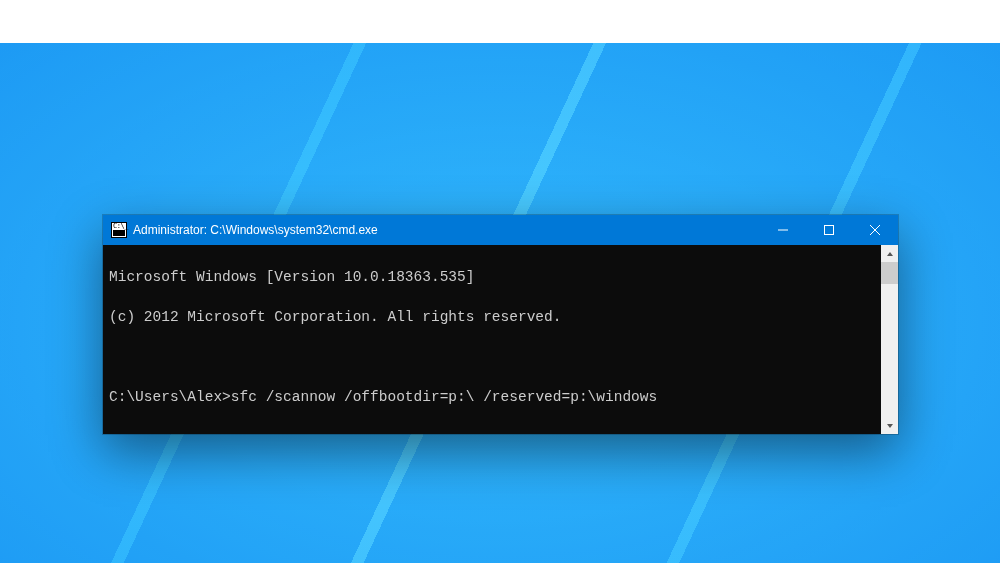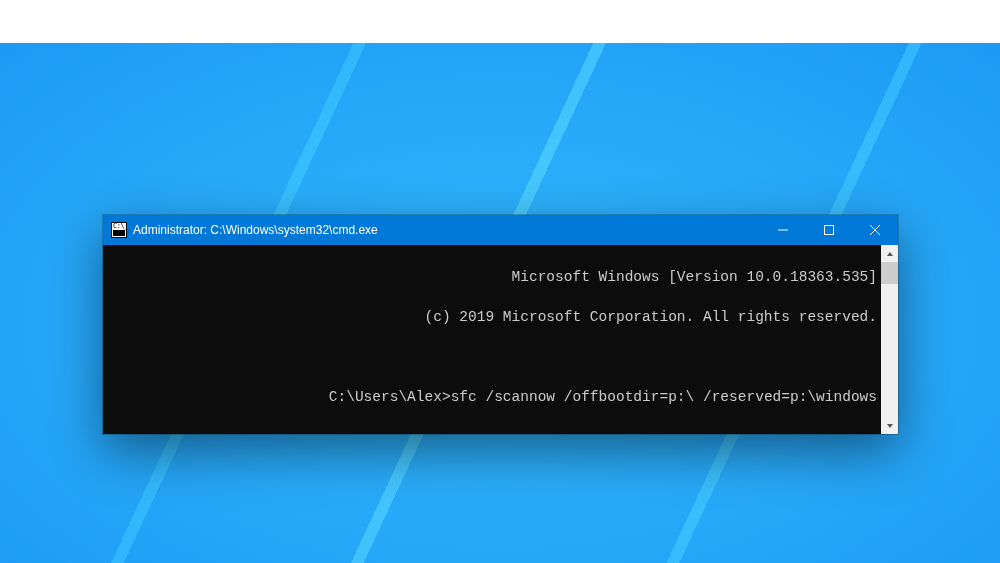--- a/index.html
+++ b/index.html
@@ -105,21 +105,20 @@
     align-items: center;
     justify-content: center;
     color: #fff;
   }
   .win-btn svg { display: block; }
 
   .client {
     flex: 1 1 auto;
     display: flex;
     min-height: 0;
-    text-align: right;
   }
 
   .console {
     flex: 1 1 auto;
     background: #0c0c0c;
     color: #cccccc;
     font-family: Consolas, "Courier New", monospace;
     font-size: 14.5px;
     line-height: 20px;
     padding: 2px 4px 2px 6px;
@@ -184,21 +183,21 @@
             <line x1="0" y1="0" x2="10" y2="10" stroke="#fff" stroke-width="1"></line>
             <line x1="10" y1="0" x2="0" y2="10" stroke="#fff" stroke-width="1"></line>
           </svg>
         </div>
       </div>
     </div>
 
     <div class="client">
       <div class="console">
 <span class="line">Microsoft Windows [Version 10.0.18363.535]</span>
-<span class="line">(c) 2019 Microsoft Corporation. All rights reserved.</span>
+<span class="line">(c) 2012 Microsoft Corporation. All rights reserved.</span>
 <span class="line"> </span>
 <span class="line prompt-line"><span class="prompt">C:\Users\Alex&gt;</span><span class="cmd">sfc /scannow /offbootdir=p:\ /reserved=p:\windows</span></span>
 <span class="line"> </span>
 
 
 
 
       </div>
 
       <div class="scrollbar">

